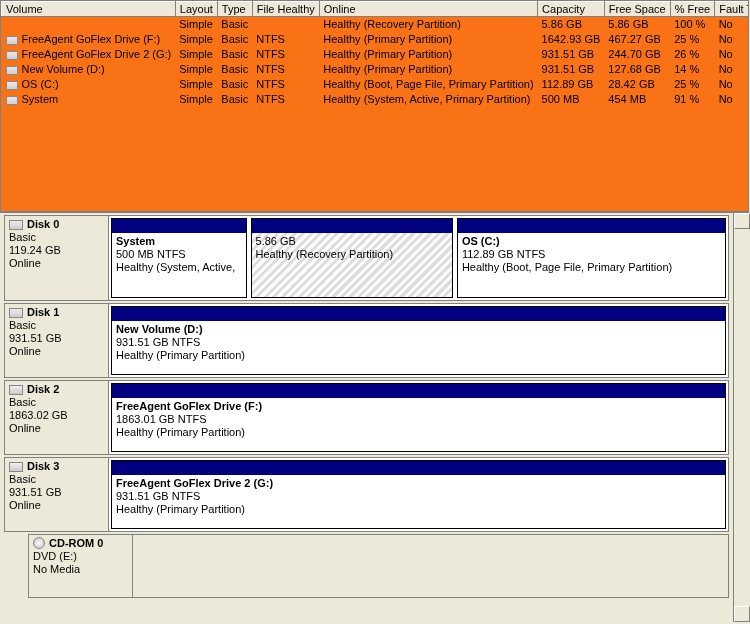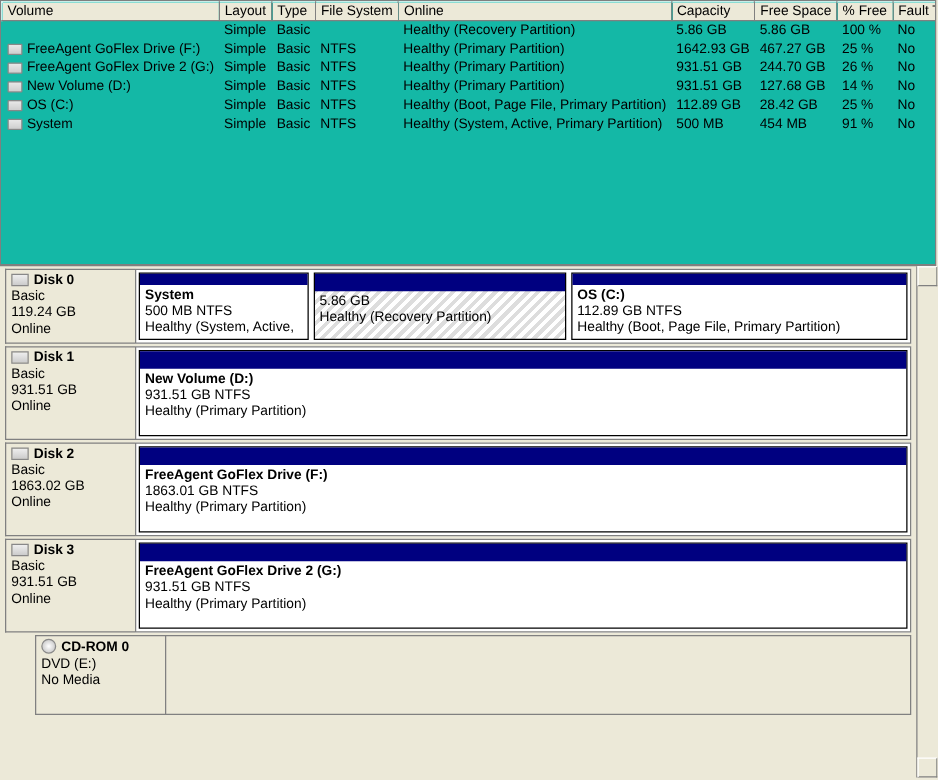--- a/index.html
+++ b/index.html
@@ -6,21 +6,21 @@
     margin: 0; padding: 0;
     width: 750px; height: 624px;
     font: 11px Tahoma, "Segoe UI", sans-serif;
     background: #ece9d8; color: #000; overflow: hidden;
     box-sizing: border-box;
   }
   *, *::before, *::after { box-sizing: inherit; }
 
   
   .vol-list {
-    background: #14b8a6;
+    background: #f97316;
     border: 1px solid #7f7f7f;
     overflow-x: scroll; overflow-y: hidden;
     white-space: nowrap;
     height: 212px;
     width: 749px;
   }
   .vol-table { border-collapse: collapse; width: 760px; }
   .vol-table th, .vol-table td {
     text-align: left;
     font-weight: normal;
@@ -67,21 +67,21 @@
     border-right-color:#808080; border-bottom-color:#808080;
   }
   .disk-scroll .arrow-up { top: 0; }
   .disk-scroll .arrow-dn { bottom: 0; }
 
   .disk-row {
     display: flex; align-items: stretch;
     margin: 2px 20px 2px 4px;
     height: 75px;
   }
-  .disk-row.three { height: 60px; }
+  .disk-row.three { height: 86px; }
   .disk-row.cd { height: 64px; margin-left: 28px; }
 
   .disk-info {
     width: 104px; flex: 0 0 104px;
     border: 1px solid #808080;
     border-right: none;
     background: #ece9d8;
     padding: 2px 4px;
     line-height: 13px;
   }
@@ -124,21 +124,21 @@
 </head>
 <body>
 
 <div class="vol-list">
   <table class="vol-table" id="vol-table">
       <tbody>
         <tr>
           <th style="width:170px">Volume</th>
           <th style="width:40px">Layout</th>
           <th style="width:35px">Type</th>
-          <th style="width:62px">File System</th>
+          <th style="width:62px">File Healthy</th>
           <th style="width:175px">Online</th>
           <th style="width:65px">Capacity</th>
           <th style="width:60px">Free Space</th>
           <th style="width:42px">% Free</th>
           <th style="width:78px">Fault Tolerance</th>
         </tr>
         <tr>
           <td><span class="sel-cell"></span></td>
           <td>Simple</td>
           <td>Basic</td>

